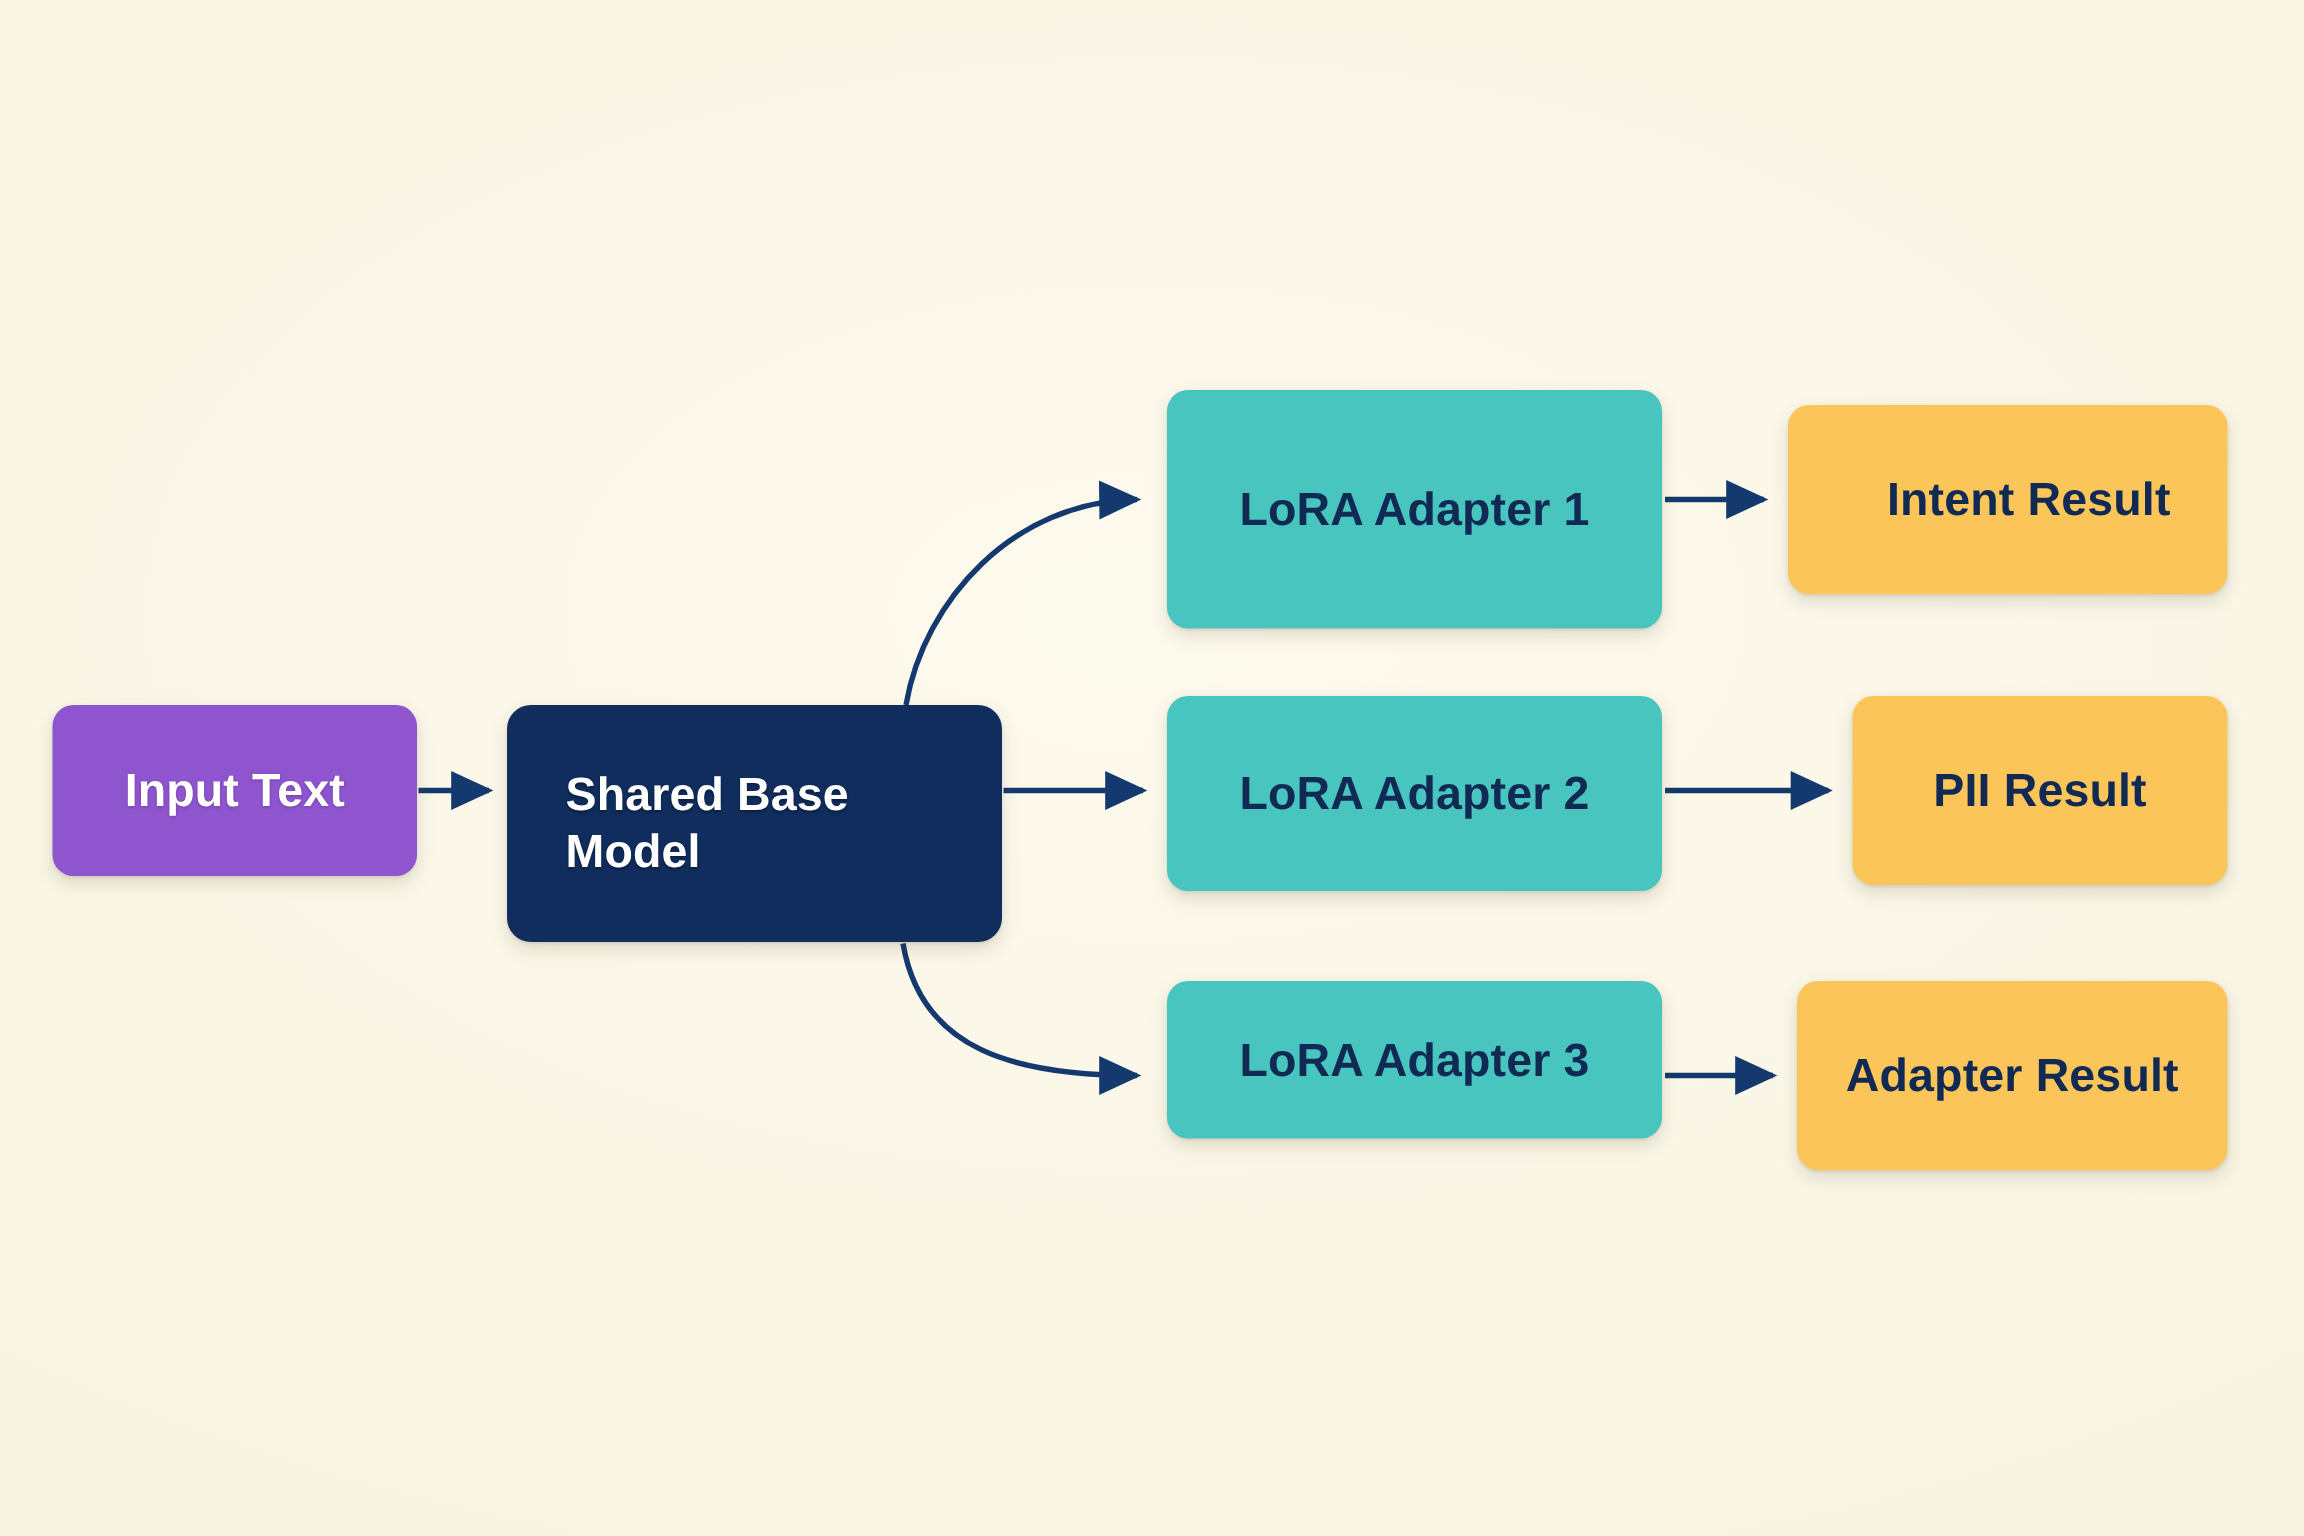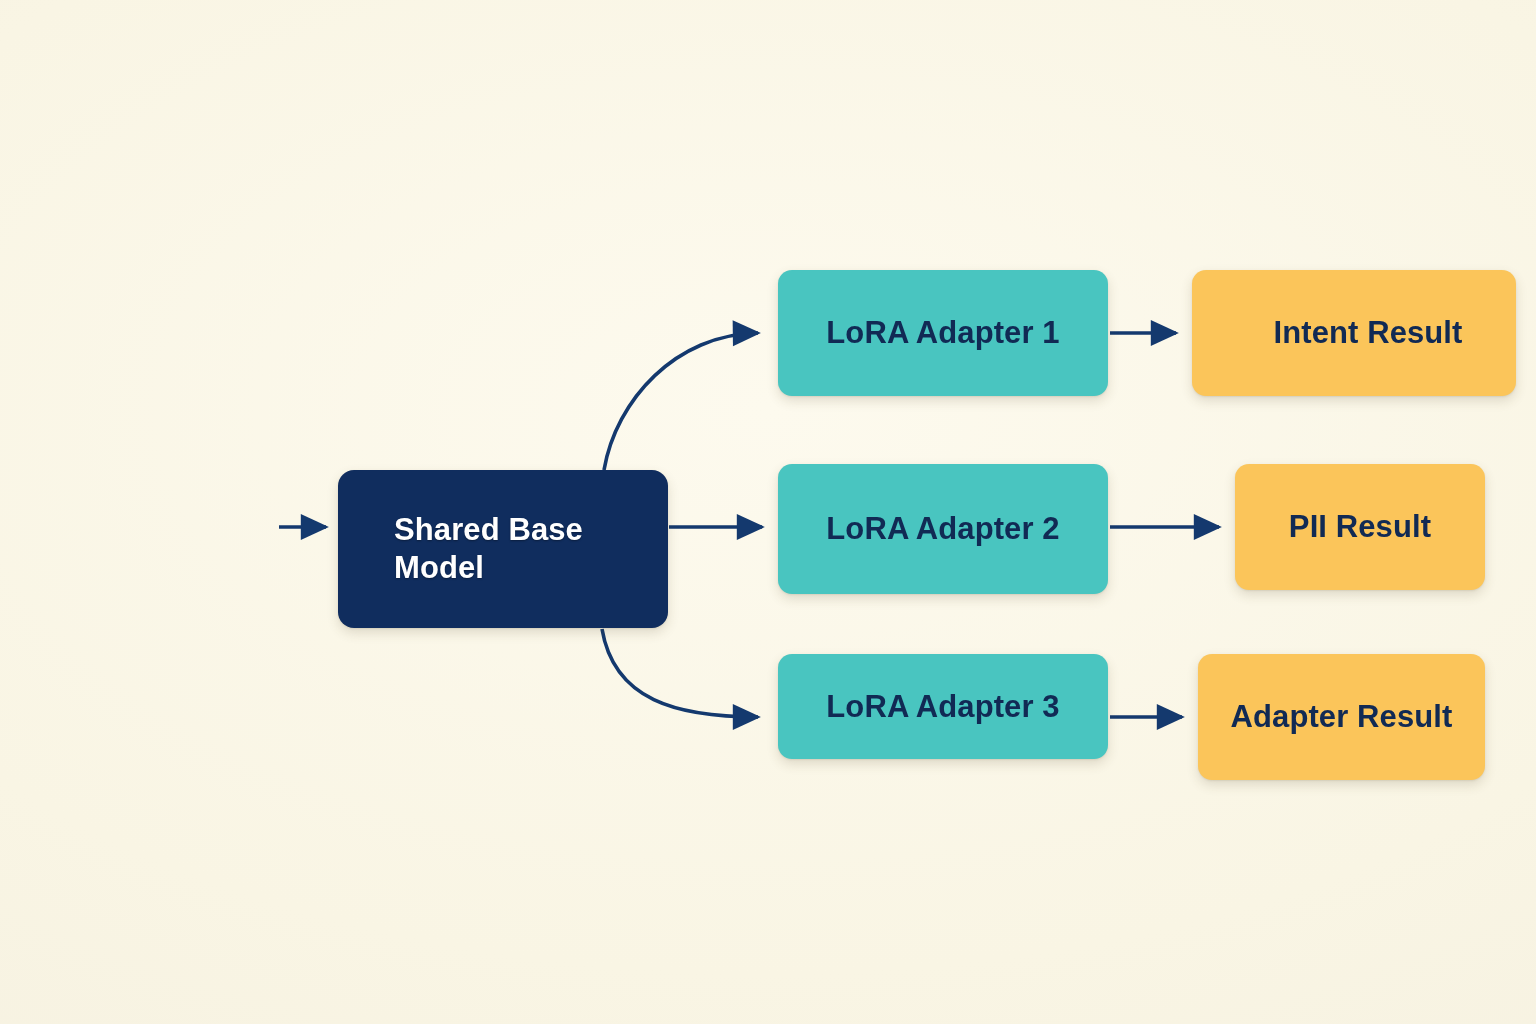--- a/index.html
+++ b/index.html
@@ -46,21 +46,21 @@
     text-align: center;
     background: #8f55ce;
     color: #ffffff;
     font-size: 31px;
     font-weight: 600;
     text-shadow: 0 1px 2px rgba(40, 20, 70, 0.30);
   }
   .node-base {
     justify-content: flex-end;
     text-align: left;
-    padding-left: 56px;
+    padding-left: 39px;
     padding-right: 26px;
     background: #102d5e;
     color: #ffffff;
     font-size: 31px;
     font-weight: 600;
     border-radius: 16px;
     text-shadow: 0 1px 2px rgba(0, 0, 0, 0.35);
   }
   .node-adapter {
     justify-content: center;
@@ -101,38 +101,41 @@
       <path d="M 602 629 C 614 700 676 717 758 717" marker-end="url(#arrowhead)"></path>
 
       <path d="M 1110 333 L 1176 333" marker-end="url(#arrowhead)"></path>
 
       <path d="M 1110 527 L 1219 527" marker-end="url(#arrowhead)"></path>
 
       <path d="M 1110 717 L 1182 717" marker-end="url(#arrowhead)"></path>
     </g>
   </svg>
 
+  <div class="node node-input" style="left:35px; top:470px; width:243px; height:114px;">
+    <span>Input Text</span>
+  </div>
 
   <div class="node node-base" style="left:338px; top:470px; width:330px; height:158px;">
     <span>Shared Base Model</span>
   </div>
 
-  <div class="node node-adapter" style="left:778px; top:270px; width:330px; height:126px;">
+  <div class="node node-adapter" style="left:778px; top:260px; width:330px; height:159px;">
     <span>LoRA Adapter 1</span>
   </div>
 
   <div class="node node-adapter" style="left:778px; top:464px; width:330px; height:130px;">
     <span>LoRA Adapter 2</span>
   </div>
 
   <div class="node node-adapter" style="left:778px; top:654px; width:330px; height:105px;">
     <span>LoRA Adapter 3</span>
   </div>
 
-  <div class="node node-result" style="left:1192px; top:270px; width:324px; height:126px;padding-left:28px;">
+  <div class="node node-result" style="left:1192px; top:270px; width:293px; height:126px;padding-left:28px;">
     <span>Intent Result</span>
   </div>
 
   <div class="node node-result" style="left:1235px; top:464px; width:250px; height:126px;text-align:right;">
     <span>PII Result</span>
   </div>
 
   <div class="node node-result" style="left:1198px; top:654px; width:287px; height:126px;">
     <span>Adapter Result</span>
   </div>

